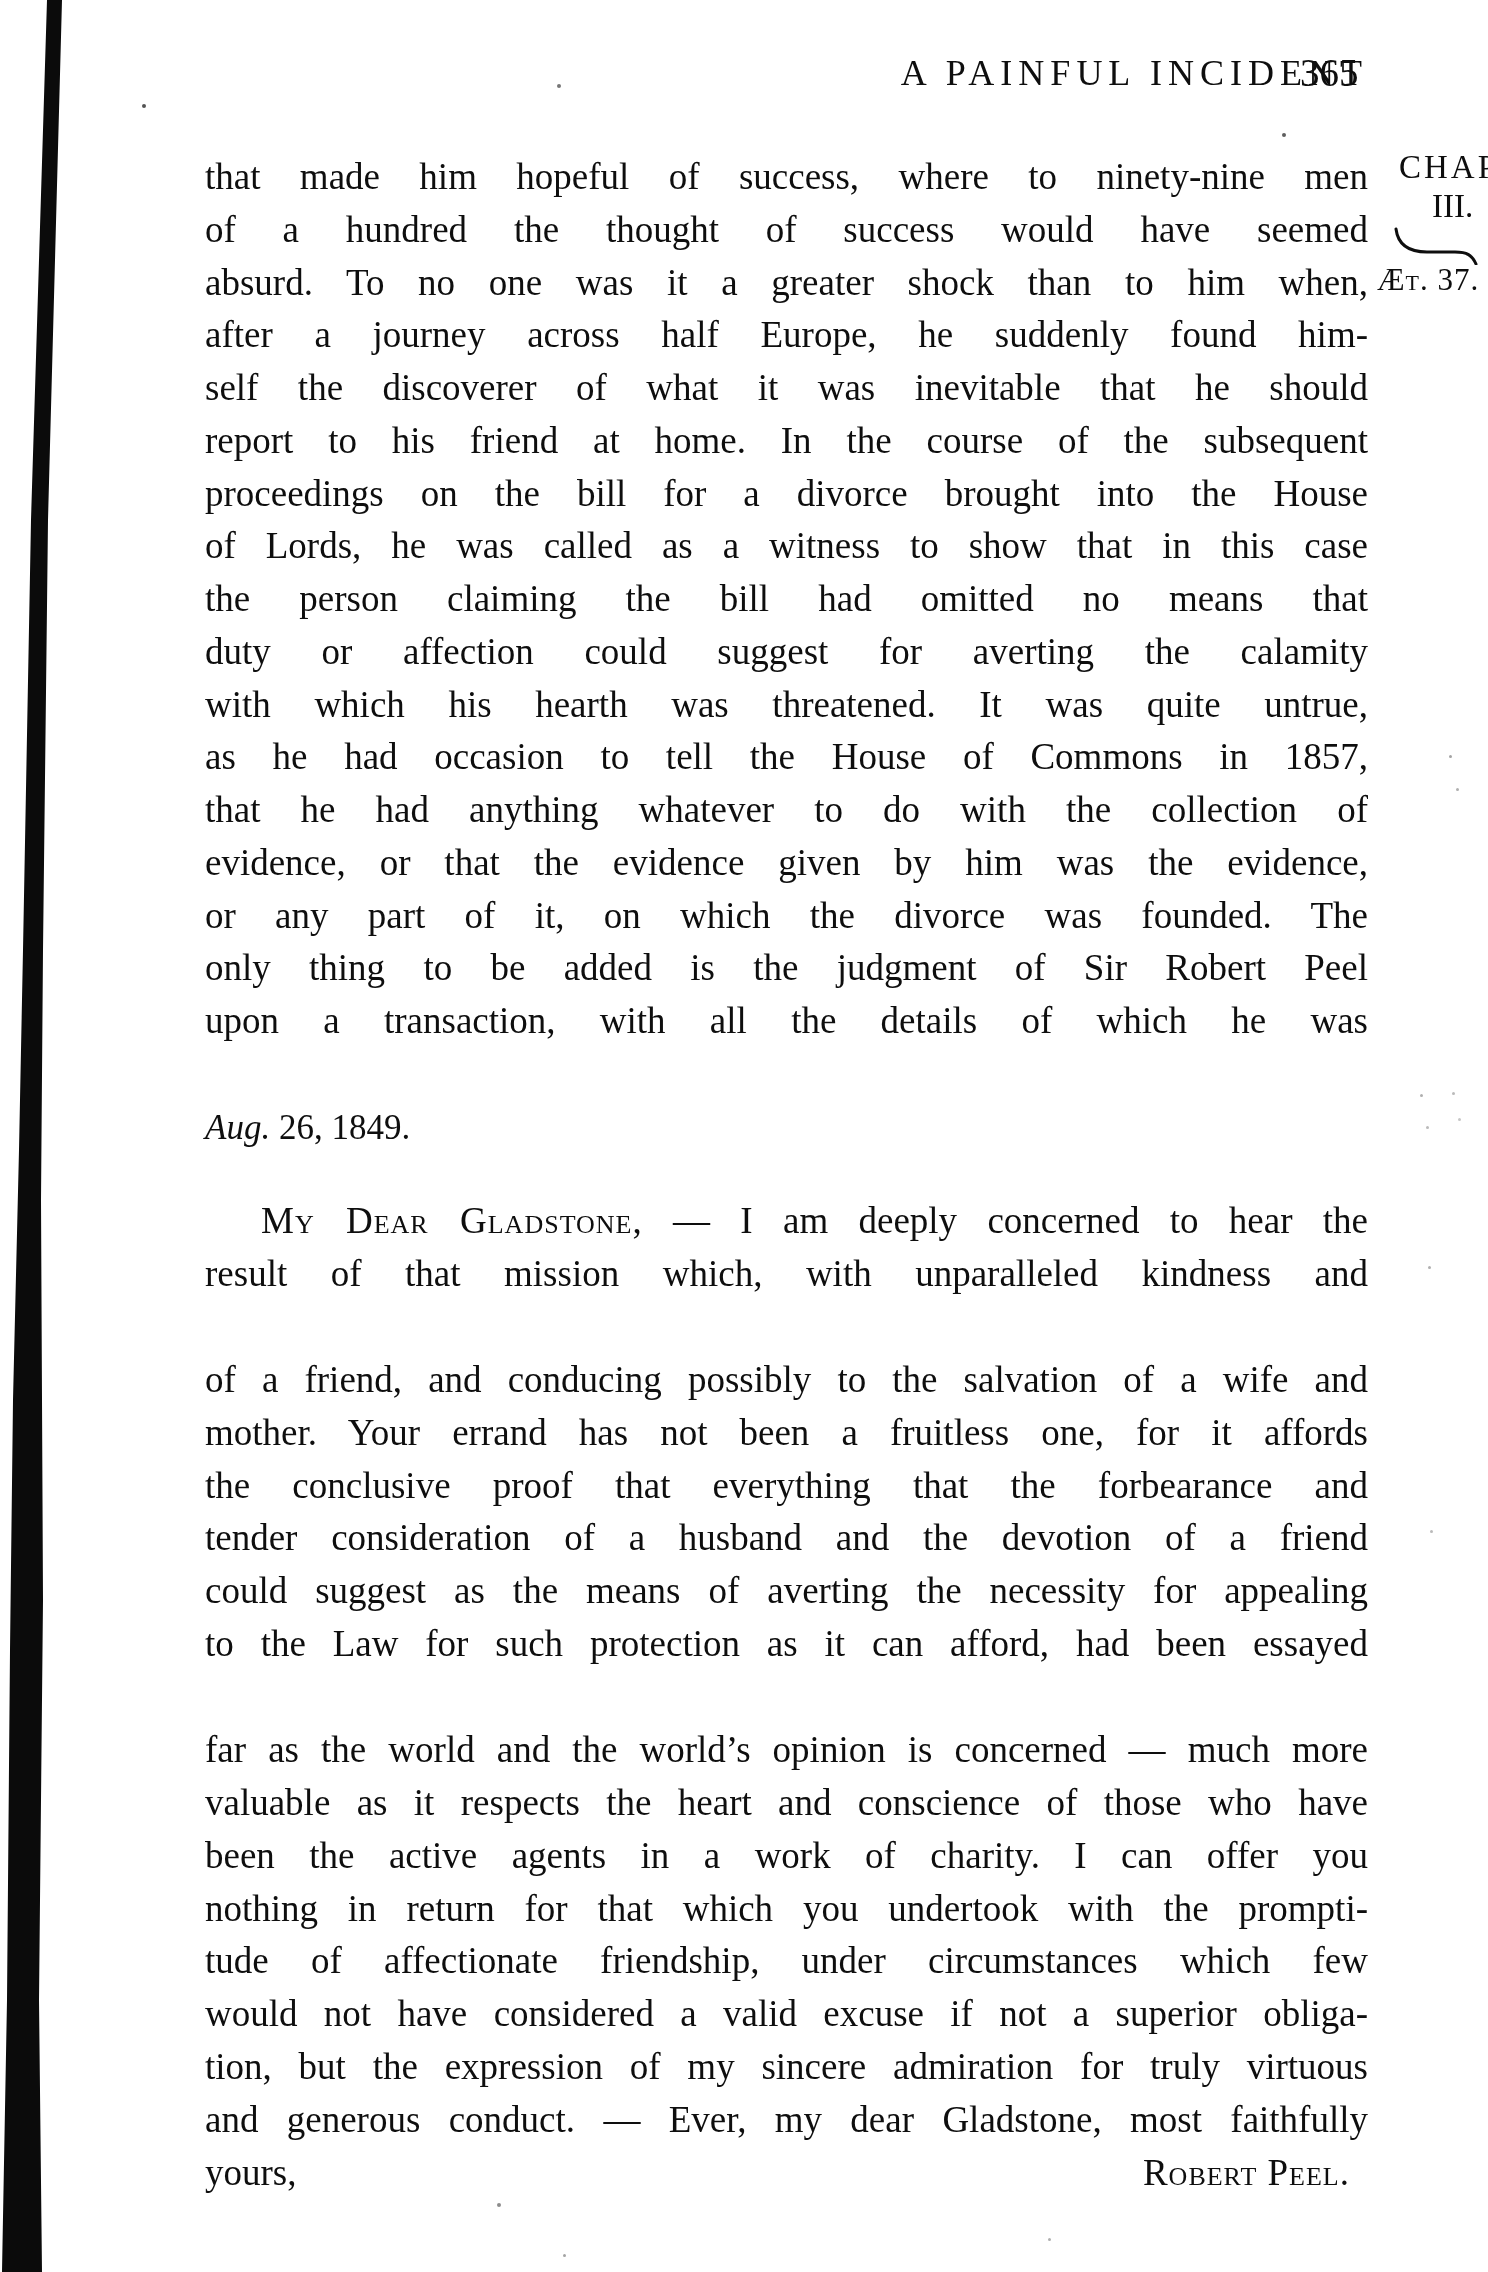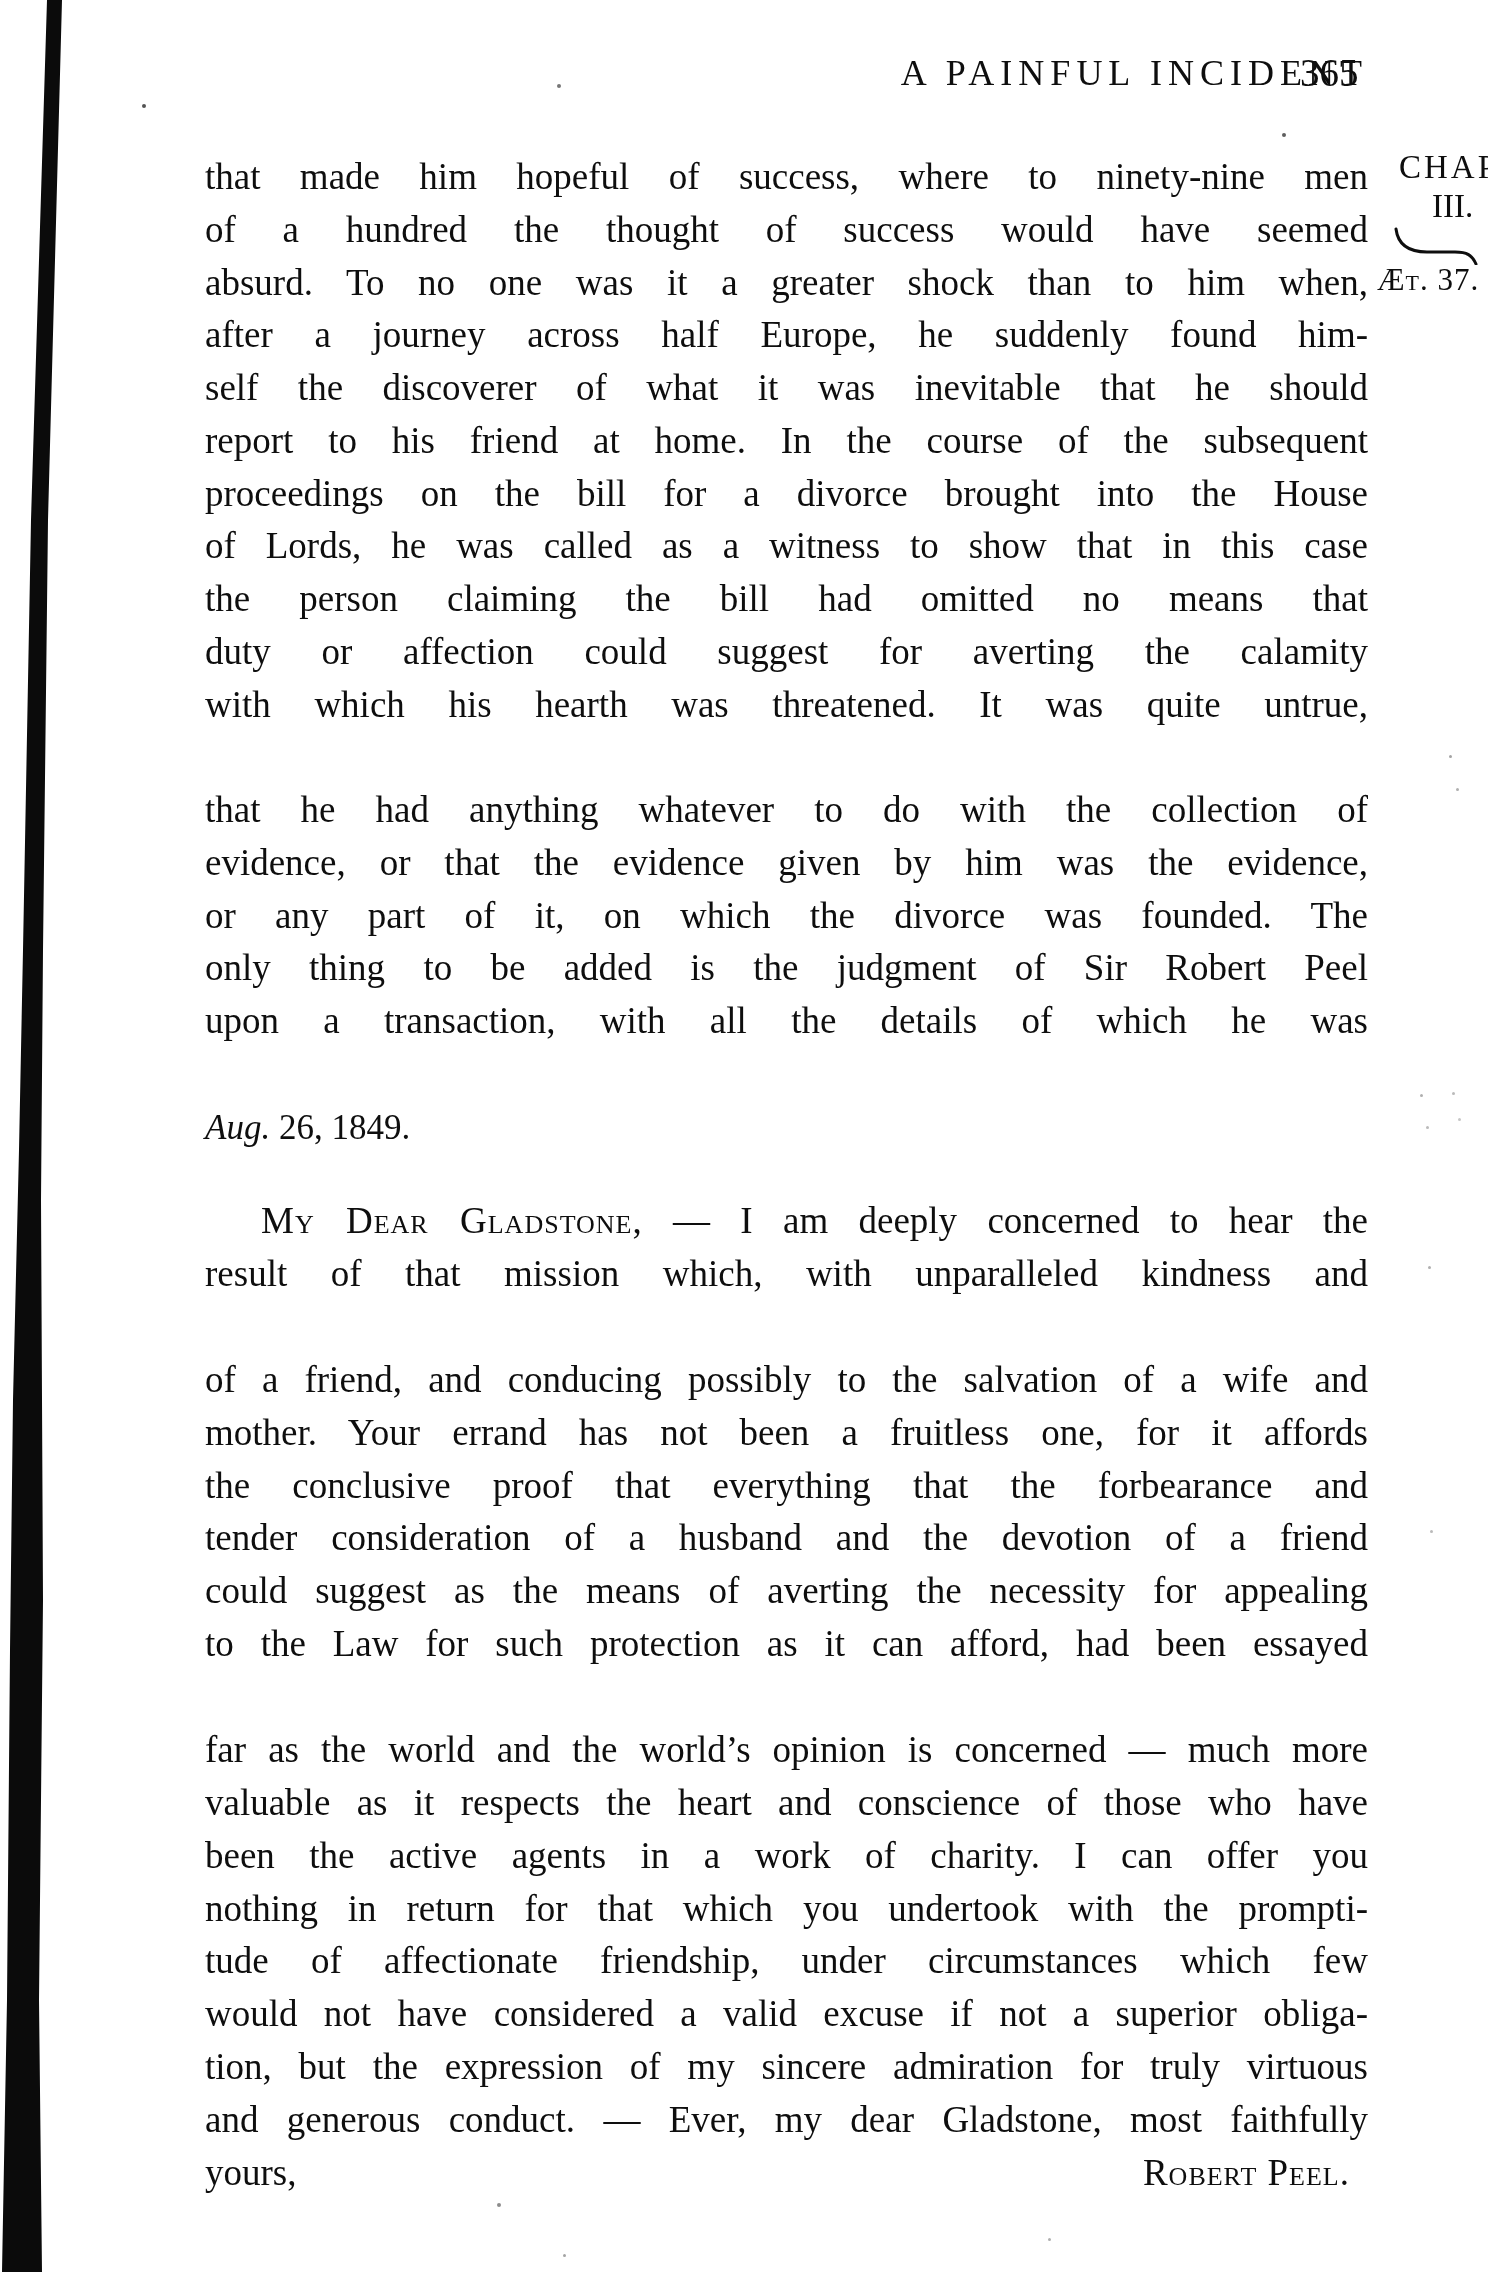--- a/index.html
+++ b/index.html
@@ -72,20 +72,21 @@
   <div class="bl jl" style="top:203px">of a hundred the thought of success would have seemed</div>
   <div class="bl jl" style="top:256px">absurd. To no one was it a greater shock than to him when,</div>
   <div class="bl jl" style="top:308px">after a journey across half Europe, he suddenly found him-</div>
   <div class="bl jl" style="top:361px">self the discoverer of what it was inevitable that he should</div>
   <div class="bl jl" style="top:414px">report to his friend at home. In the course of the subsequent</div>
   <div class="bl jl" style="top:467px">proceedings on the bill for a divorce brought into the House</div>
   <div class="bl jl" style="top:519px">of Lords, he was called as a witness to show that in this case</div>
   <div class="bl jl" style="top:572px">the person claiming the bill had omitted no means that</div>
   <div class="bl jl" style="top:625px">duty or affection could suggest for averting the calamity</div>
   <div class="bl jl" style="top:678px">with which his hearth was threatened. It was quite untrue,</div>
+  <div class="bl jl" style="top:730px">as he had occasion to tell the House of Commons in 1857,</div>
   <div class="bl jl" style="top:783px">that he had anything whatever to do with the collection of</div>
   <div class="bl jl" style="top:836px">evidence, or that the evidence given by him was the evidence,</div>
   <div class="bl jl" style="top:889px">or any part of it, on which the divorce was founded. The</div>
   <div class="bl jl" style="top:941px">only thing to be added is the judgment of Sir Robert Peel</div>
   <div class="bl jl" style="top:994px">upon a transaction, with all the details of which he was</div>
 
   <div class="date-line">
     <span class="it">Aug.</span>
     <span>26, 1849.</span>
   </div>

